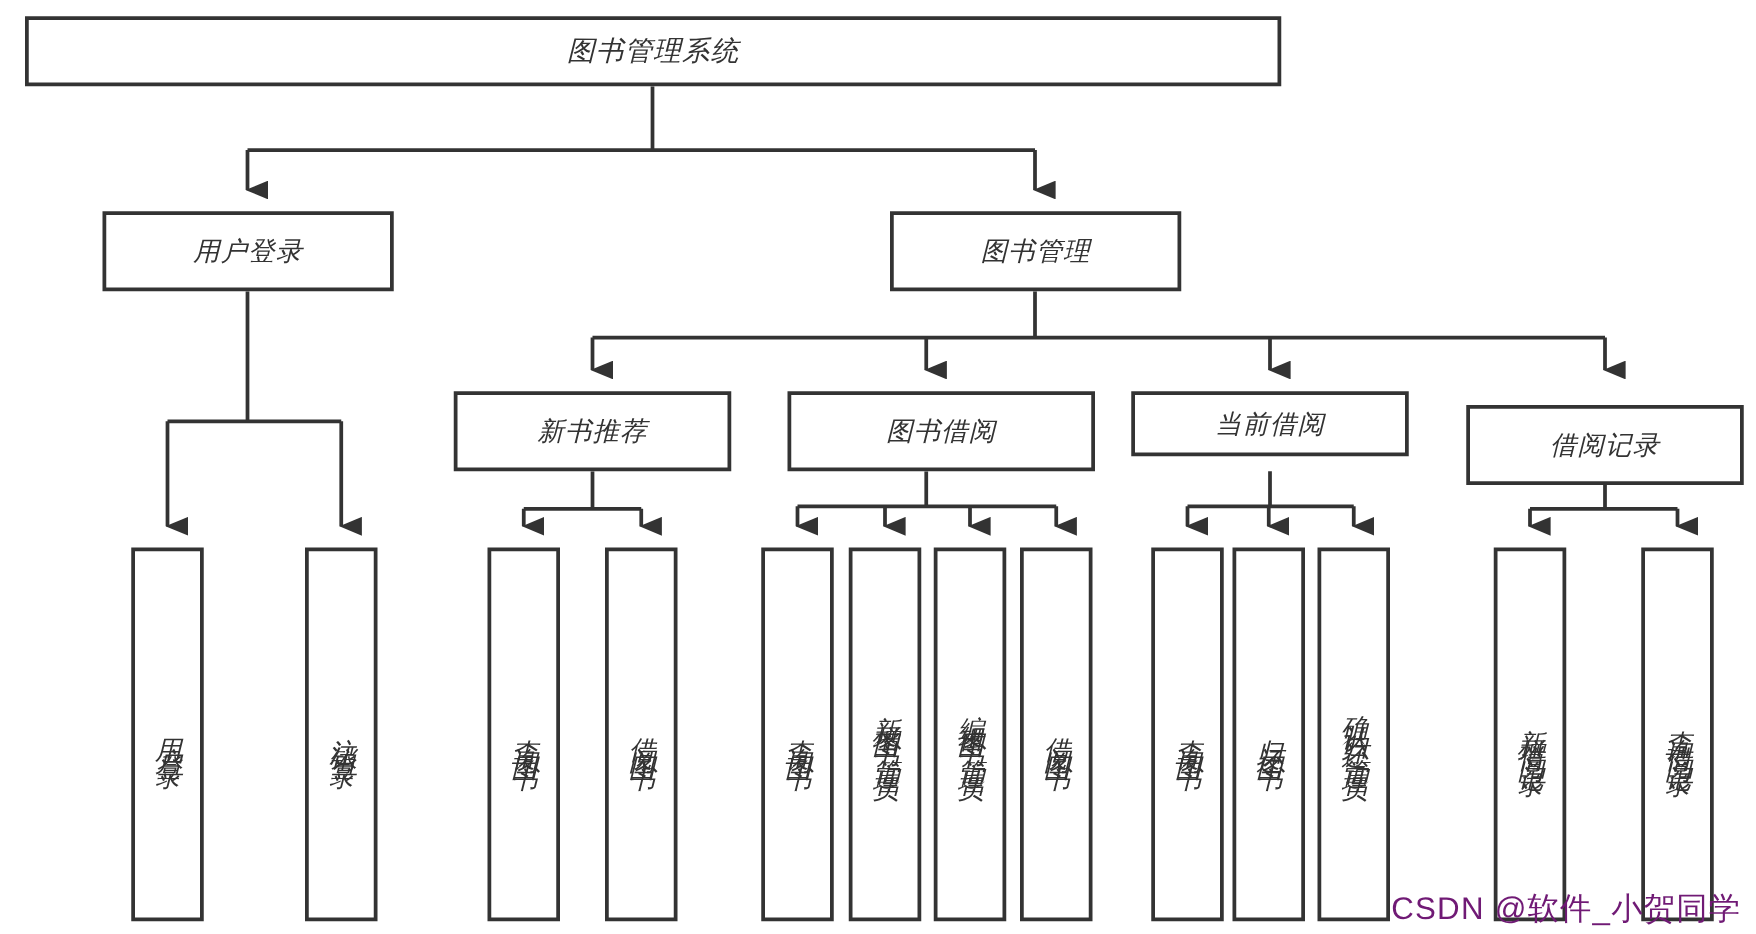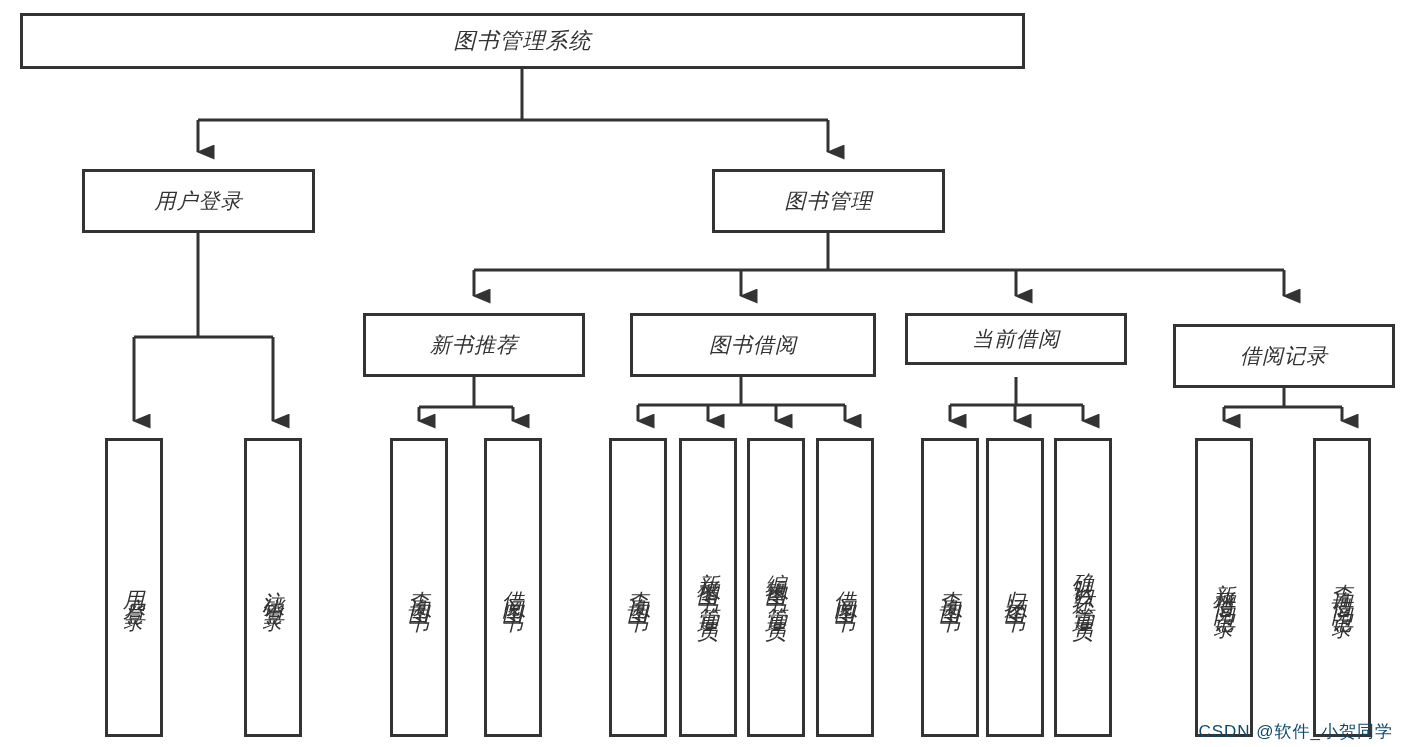--- a/index.html
+++ b/index.html
@@ -27,22 +27,22 @@
     text-orientation:mixed;
     font-size:21px;
     line-height:1;
     letter-spacing:7px;
     white-space:nowrap;
     color:#333333;
   }
   .watermark{
     position:absolute;
     right:12px;bottom:4px;
-    font-size:17px;
-    color:#0c4a6e;
+    font-size:25px;
+    color:#701a75;
     letter-spacing:1px;
     white-space:nowrap;
   }
 </style>
 </head>
 <body>
 
 <div class="canvas">
 
   <svg class="connector-svg" viewBox="0 0 1405 747" xmlns="http://www.w3.org/2000/svg">

